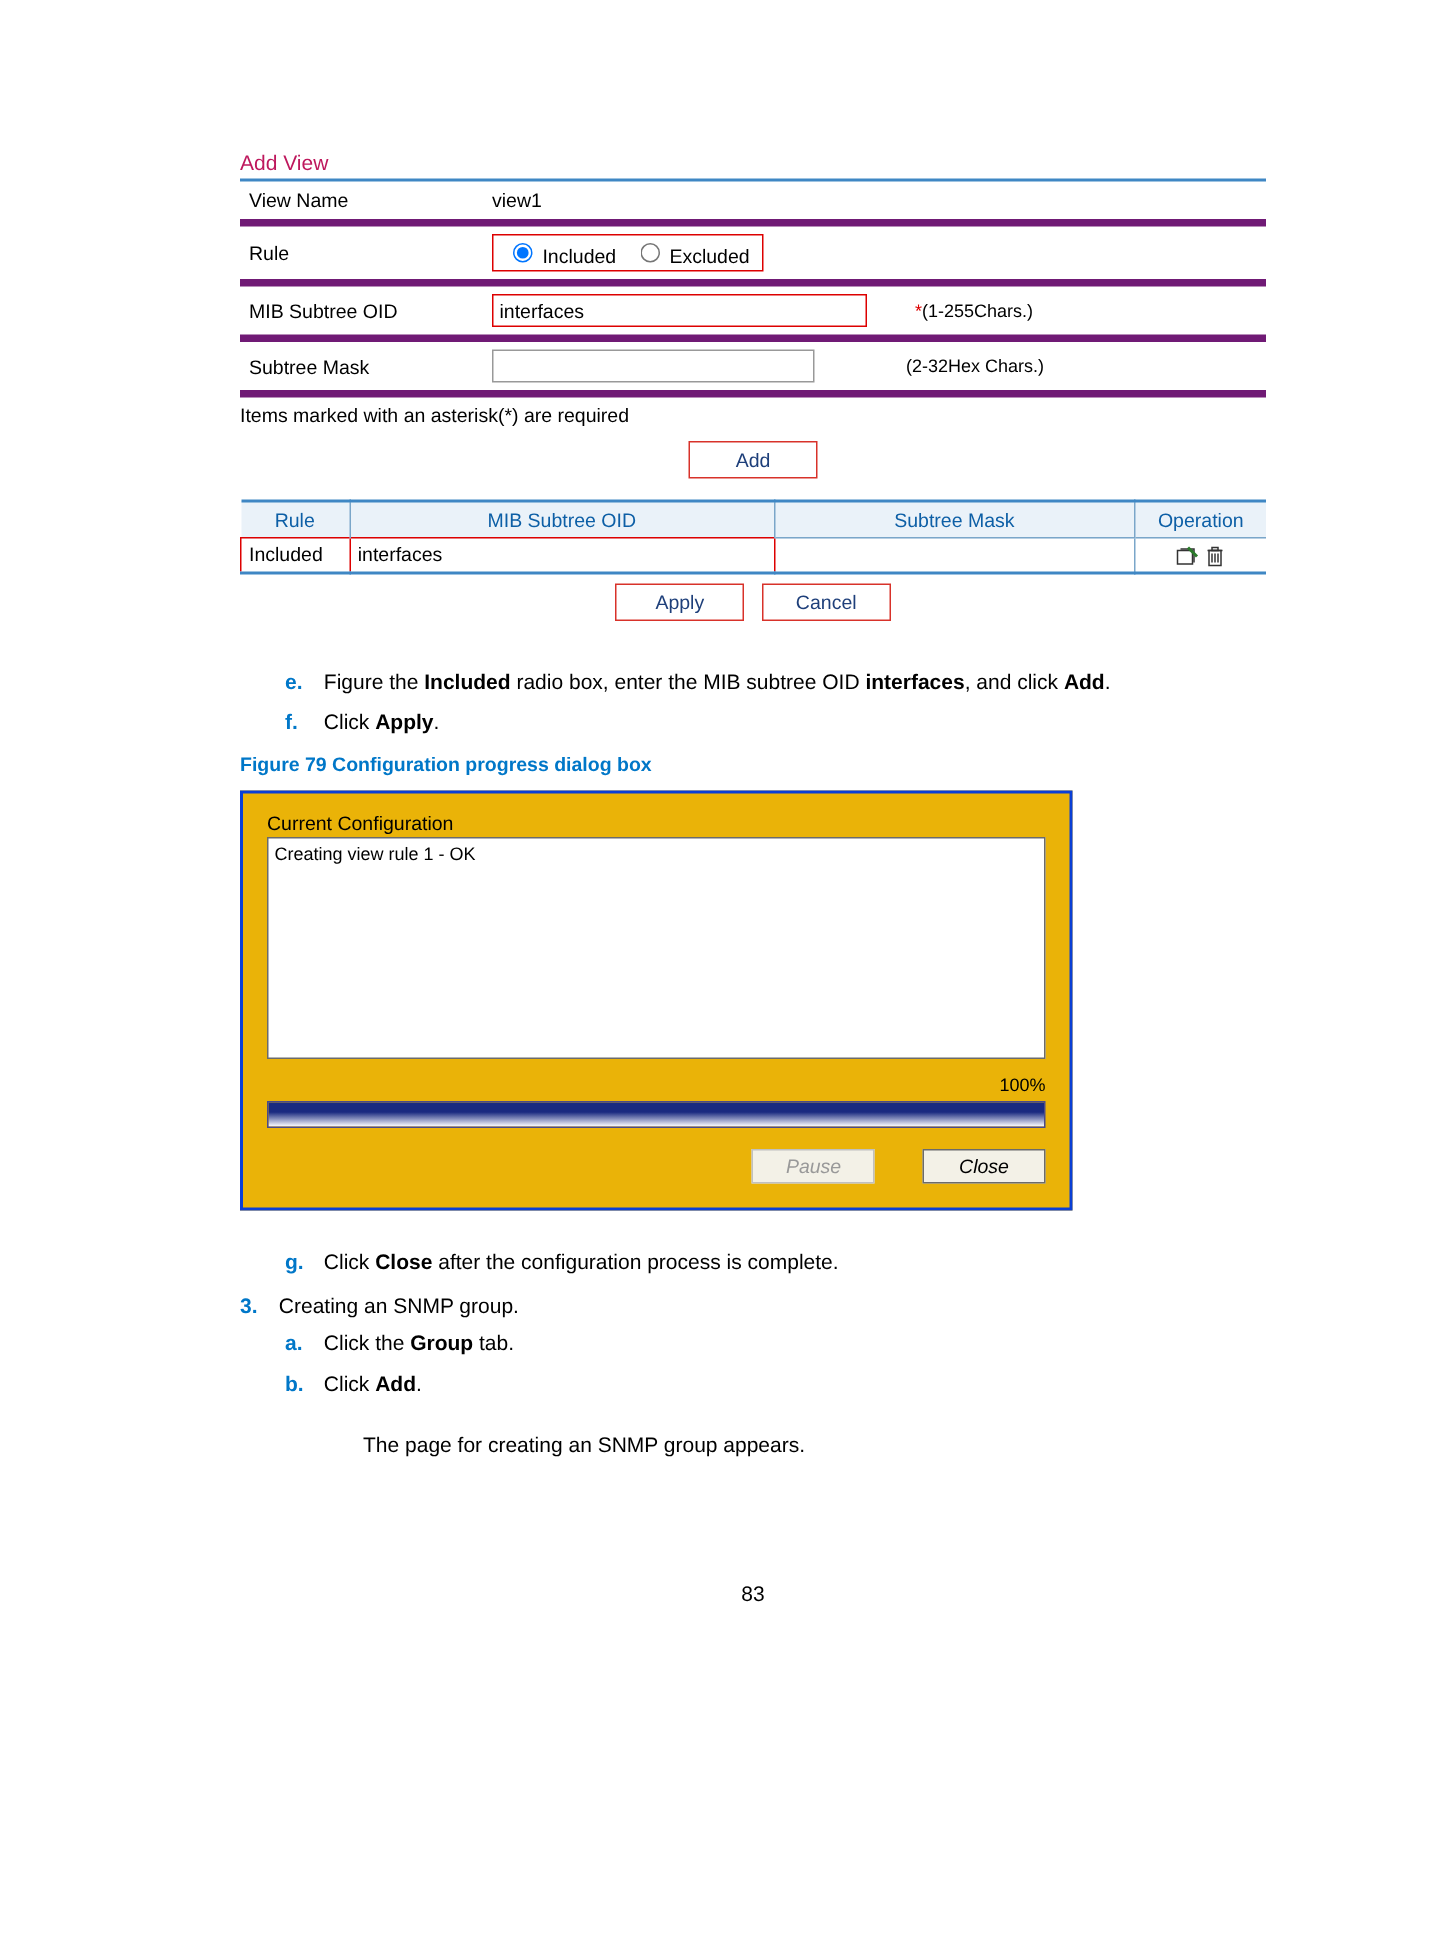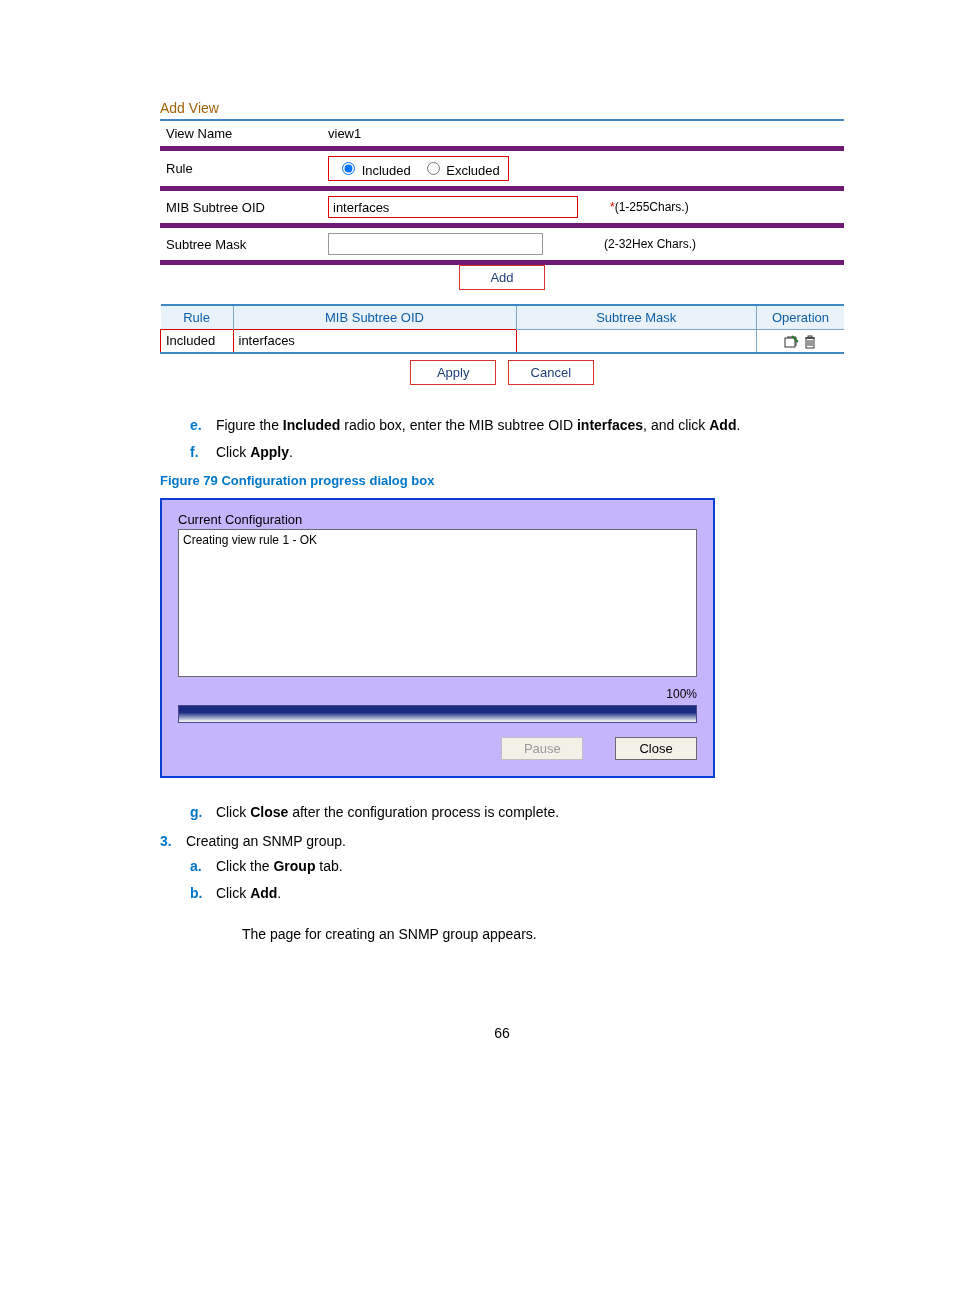--- a/index.html
+++ b/index.html
@@ -16,21 +16,21 @@
     box-sizing: border-box;
     position: relative;
   }
   .fig-caption {
     color: #0077c8;
     font-weight: bold;
     font-size: 13px;
     margin: 4px 0 10px 0;
   }
   .add-view-heading {
-    color: #a16207;
+    color: #be185d;
     font-size: 14px;
     margin-bottom: 3px;
   }
   .form-table {
     border-top: 2px solid #3f87c4;
     border-collapse: collapse;
     width: 100%;
     font-size: 13px;
   }
   .form-table td {
@@ -122,21 +122,21 @@
   }
   .num-marker {
     color: #0077c8;
     font-weight: bold;
     display: inline-block;
     width: 22px;
   }
   
   .progress-dialog {
     border: 2px solid #0a3fd6;
-    background: #c4b5fd;
+    background: #eab308;
     width: 555px;
     margin: 10px 0 0 0;
     padding: 12px 16px 16px 16px;
     box-sizing: border-box;
     font-size: 13px;
   }
   .pd-title {
     margin-bottom: 2px;
   }
   .pd-log {
@@ -164,20 +164,21 @@
   .pd-btn {
     display: inline-block;
     border: 1px solid #6b6b6b;
     background: #f3f1e7;
     padding: 3px 0;
     width: 80px;
     margin-left: 28px;
     font-size: 13px;
     text-align: center;
     cursor: pointer;
+    font-style: italic;
   }
   .pd-btn.disabled {
     color: #999;
     border-color: #c0c0c0;
     cursor: not-allowed;
   }
   .page-number {
     text-align: center;
     margin-top: 80px;
     font-size: 14px;
@@ -228,20 +229,21 @@
     <tr>
       <td class="label-cell">Subtree Mask</td>
       <td>
         <input class="text-input" style="width: 215px;" type="text" value="">
       </td>
       <td class="hint" style="padding-left:0;"><span>(2-32Hex Chars.)</span></td>
     </tr>
   </tbody>
     </table>
 
+  <div class="req-note">Items marked with an asterisk(*) are required</div>
 
   <div class="center" style="margin-bottom:14px;">
     <span class="btn">Add</span>
   </div>
 
   <table class="rules-table">
     <thead>
       <tr>
         <th style="width:60px;">Rule</th>
         <th style="width:270px;">MIB Subtree OID</th>
@@ -322,15 +324,15 @@
         <span>Click the </span><b>Group</b><span> tab.</span>
       </div>
       <div style="margin-top:6px;">
         <span class="li-marker">b.</span>
         <span>Click </span><b>Add</b><span>.</span>
       </div>
       <div class="sub-text" style="margin-top:20px;">The page for creating an SNMP group appears.</div>
     </div>
   </div>
 
-  <div class="page-number">66</div>
+  <div class="page-number">83</div>
 
 </div>
 
 </body></html>

